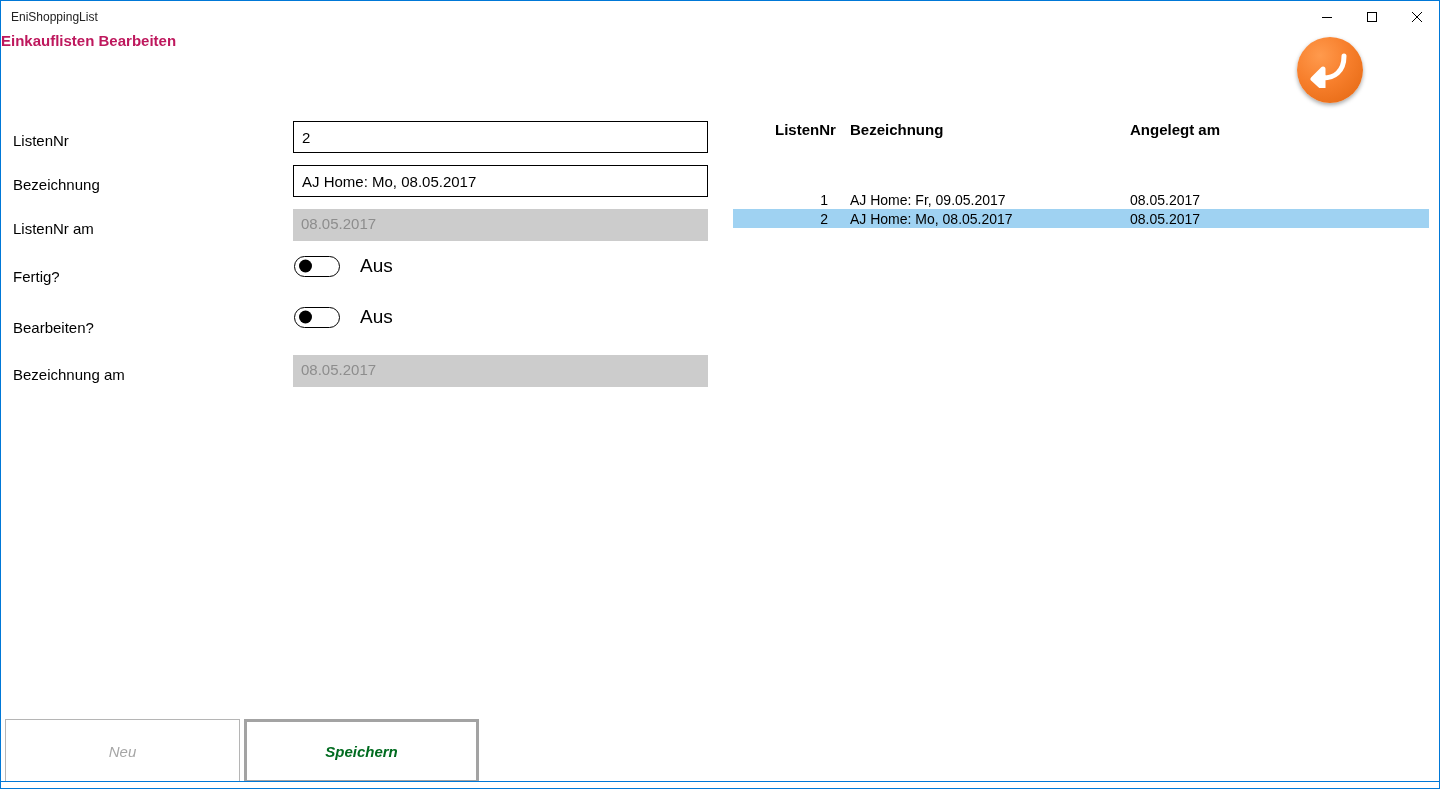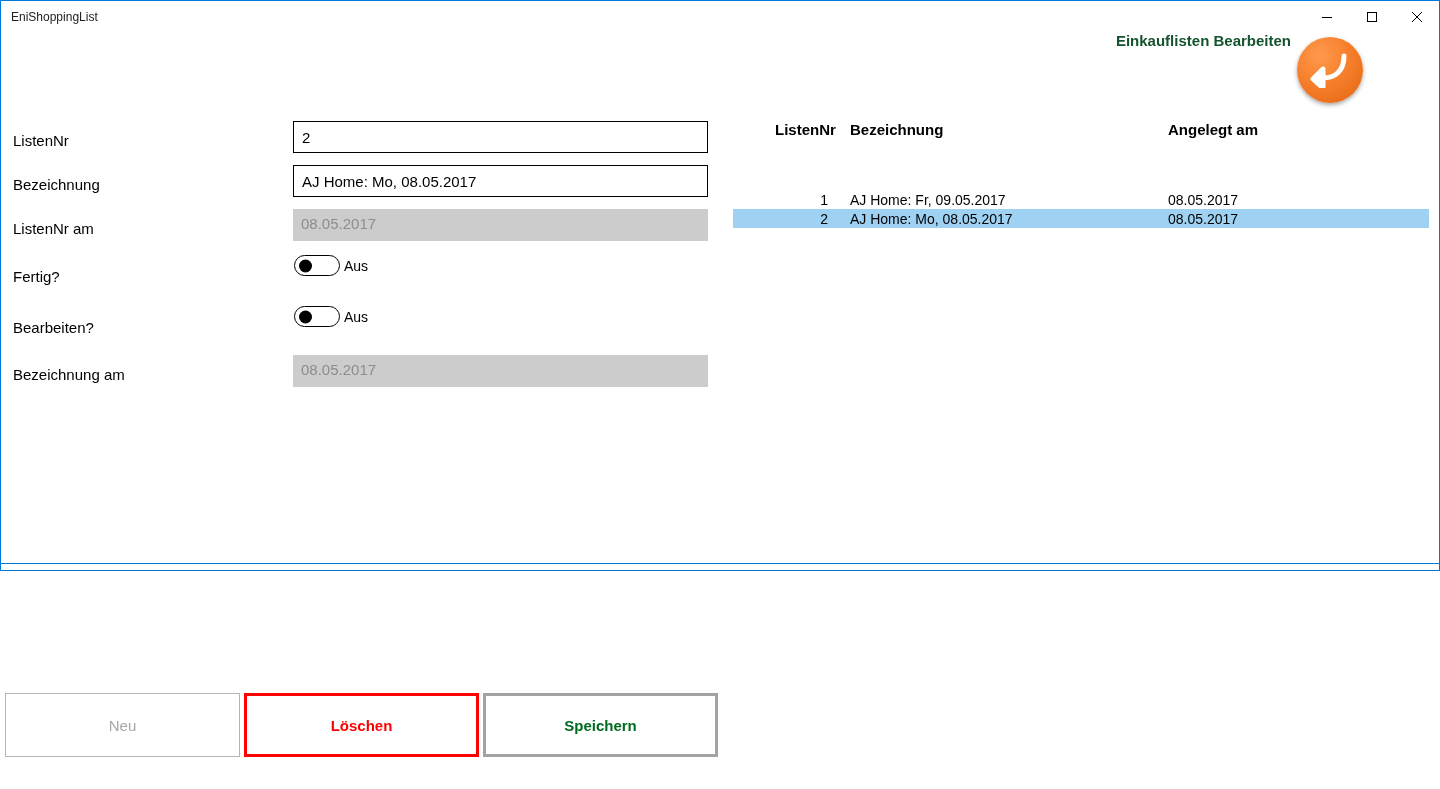--- a/index.html
+++ b/index.html
@@ -10,21 +10,21 @@
     width: 1440px;
     height: 789px;
     background: #ffffff;
     font-family: "Liberation Sans", sans-serif;
     color: #000000;
     overflow: hidden;
   }
   .window {
     position: relative;
     width: 1440px;
-    height: 571px;
+    height: 789px;
     box-sizing: border-box;
     border: 1px solid #0078d7;
     background: #ffffff;
   }
   
   .titlebar {
     position: absolute;
     top: 0; left: 0;
     width: 1438px;
     height: 32px;
@@ -55,24 +55,24 @@
     color: #000;
     cursor: default;
   }
 
   
   .page-title {
     position: absolute;
     top: 31px;
     left: 0;
     width: 1290px;
-    text-align: right;
+    text-align: left;
     font-size: 15px;
     font-weight: bold;
-    color: #14532d;
+    color: #be185d;
   }
   .back-button {
     position: absolute;
     top: 36px;
     left: 1296px;
     width: 66px;
     height: 66px;
     border-radius: 50%;
     background: radial-gradient(circle at 35% 28%, #ff9a4d 0%, #f77f2c 45%, #e2650f 100%);
     box-shadow: 0 2px 4px rgba(0,0,0,0.35);
@@ -143,22 +143,22 @@
     position: absolute;
     left: 4px;
     top: 50%;
     transform: translateY(-50%);
     width: 13px;
     height: 13px;
     border-radius: 50%;
     background: #000;
   }
   .toggle-text {
-    margin-left: 4px;
-    font-size: 14px;
+    margin-left: 20px;
+    font-size: 19px;
     color: #000;
   }
   .row-tall { height: 45px; text-align: center; }
 
   
   .grid {
     position: absolute;
     top: 120px;
     left: 732px;
     width: 696px;
@@ -172,29 +172,30 @@
   .grid-row {
     display: flex;
     font-size: 14px;
     height: 19px;
     align-items: center;
   }
   .grid-row.selected { background: #9fd2f2; }
   .col-nr { width: 117px; text-align: right; padding-right: 22px; box-sizing: border-box; }
   .grid-header .col-nr { text-align: left; padding-right: 0; padding-left: 42px; }
   .col-bez { width: 280px; }
-  .col-date { width: 200px; margin-left: 38px; }
+  .col-date { width: 200px; }
   .grid-rows { margin-top: 46px; }
 
   
   .buttonbar {
     position: absolute;
     left: 4px;
-    top: 692px;
-    display: flex;
+    top: 718px;
+    display: flex;
+    font-style: italic;
   }
   .action-btn {
     width: 235px;
     height: 64px;
     box-sizing: border-box;
     display: flex;
     align-items: center;
     justify-content: center;
     font-size: 15px;
     font-weight: bold;
@@ -321,19 +322,18 @@
       <div class="grid-row selected">
         <div class="col-nr">2</div>
         <div class="col-bez">AJ Home: Mo, 08.05.2017</div>
         <div class="col-date">08.05.2017</div>
       </div>
     </div>
   </div>
 
   <div class="buttonbar">
     <div class="action-btn btn-neu">Neu</div>
-    <div class="action-btn btn-loeschen">Löschen</div>
     <div class="action-btn btn-speichern">Speichern</div>
   </div>
 
   <div class="bottom-strip"></div>
 
 </div>
 
 </body></html>

